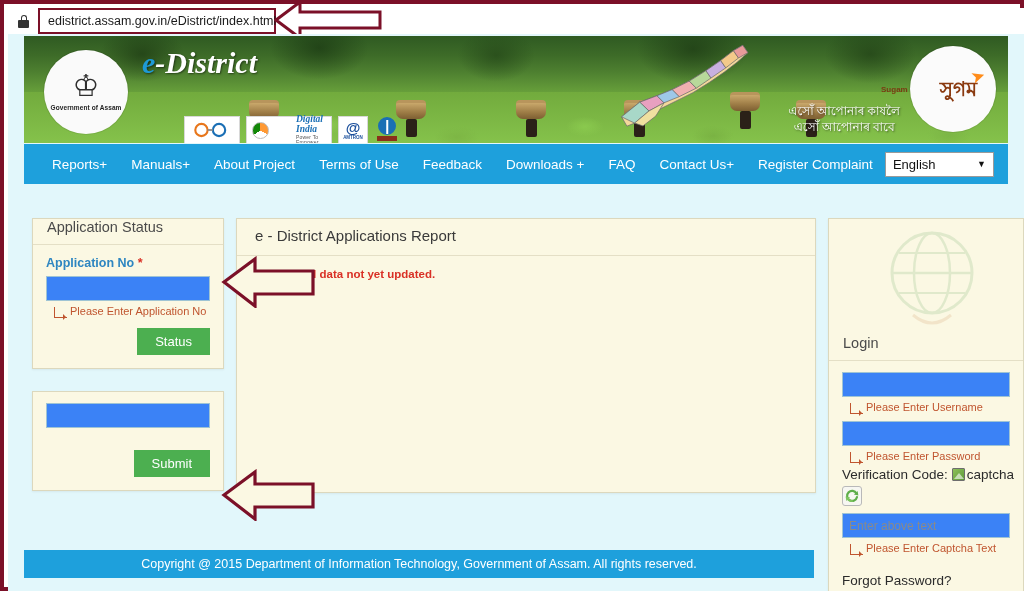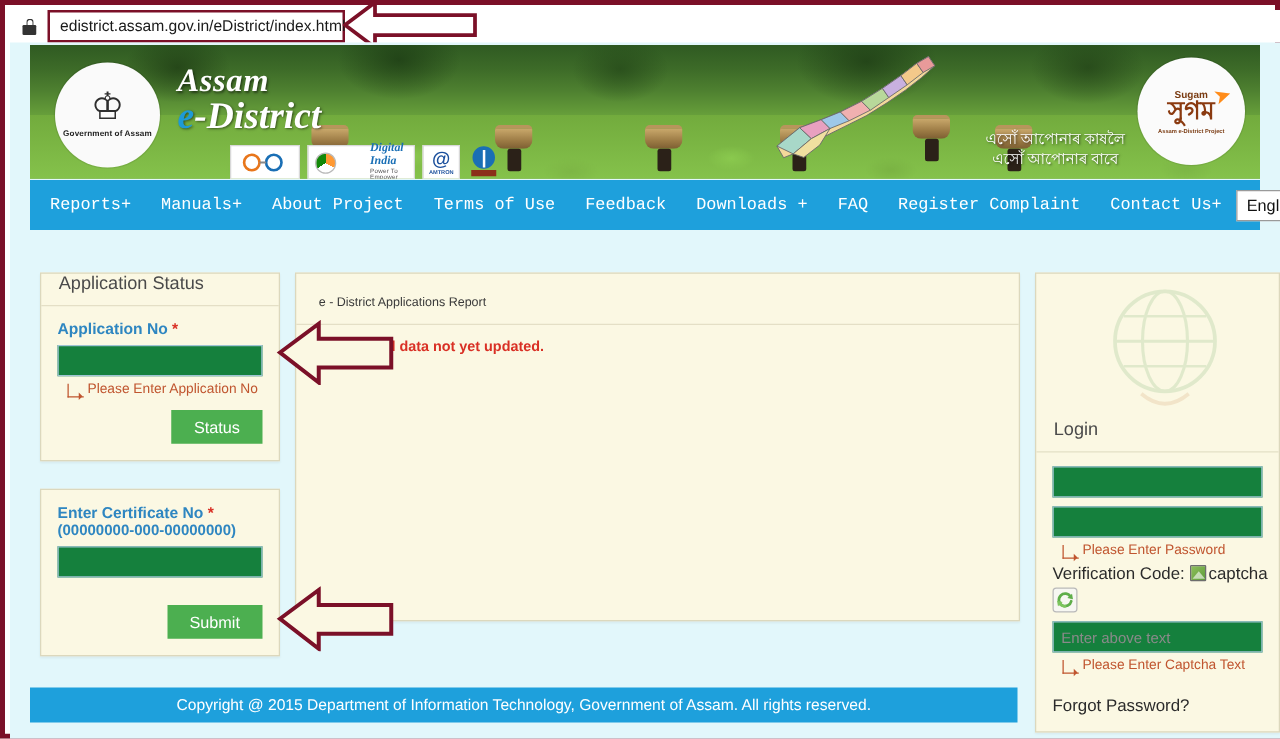--- a/index.html
+++ b/index.html
@@ -176,40 +176,41 @@
     font-size: 12px; line-height: 1.35;
     text-shadow: 1px 1px 2px rgba(0,0,0,.55);
     white-space: nowrap;
   }
 
   
   .sugam {
     position: absolute; right: 12px; top: 10px;
     width: 86px; height: 86px; border-radius: 50%;
     background: #fbfbfb;
-    display: flex; flex-direction: column;
+    display: flex; flex-direction: row;
     align-items: center; justify-content: center;
     box-shadow: 0 0 0 1px rgba(0,0,0,.08);
+    gap: 32px;
   }
   .sugam .s-en { font-size: 8px; color: #7a3b12; font-weight: bold; margin-bottom: -1px; }
   .sugam .s-as { font-family: "Liberation Serif", serif; font-size: 20px; color: #8a3a10; font-weight: bold; line-height: 1; text-align: right; }
   .sugam .s-sub { font-size: 4.6px; color: #7a3b12; font-weight: bold; margin-top: 3px; }
   .sugam .bird {
     position: absolute; right: 11px; top: 20px;
     font-size: 17px; color: #ff8c1a; transform: rotate(-18deg);
   }
 
   
   .navbar {
     position: absolute; left: 16px; top: 110px;
     width: 984px; height: 40px;
     background: #1EA0DC;
     display: flex; align-items: center;
   }
-  .nav-items { display: flex; align-items: flex-end; gap: 0; padding-left: 4px; flex: 1; font-family: Liberation Mono, monospace; }
+  .nav-items { display: flex; align-items: flex-end; gap: 0; padding-left: 16px; flex: 1; }
   .nav-item {
     color: #ffffff; font-size: 13.5px;
     padding: 6px 12px; white-space: nowrap; cursor: pointer;
   }
   .lang-select {
     margin-right: 14px; width: 142px; height: 25px;
     background: #ffffff; border: 1px solid #9a9a9a;
     display: flex; align-items: center; justify-content: space-between;
     padding: 0 7px; font-size: 13px; color: #111; cursor: pointer;
   }
@@ -229,21 +230,21 @@
     border-bottom: 1px solid #e4dfc6;
   }
 
   
   .col-left { position: absolute; left: 8px; top: 30px; width: 192px; }
   .field-label { font-size: 12.5px; font-weight: bold; color: #2E86C1; padding: 0 0 6px; }
   .field-label .req { color: #d93025; font-weight: bold; }
   .field-sub { font-size: 12px; font-weight: bold; color: #2E86C1; }
   .text-input {
     width: 100%; height: 25px;
-    border: 1px solid #9fc4d4; background: #15803d;
+    border: 1px solid #9fc4d4; background: #3b82f6;
     font-size: 12px; padding: 0 6px;
     font-family: "Liberation Sans", sans-serif;
     color: #222; outline: none;
   }
   .text-input::placeholder { color: #8a8a8a; }
   .hint-row { display: flex; align-items: flex-start; gap: 3px; padding: 4px 0 0 8px; }
   .hint-el {
     width: 13px; height: 11px; flex: none; margin-top: 2px;
     border-left: 1.6px solid #c0552f; border-bottom: 1.6px solid #c0552f;
     position: relative;
@@ -258,22 +259,22 @@
     border: none; font-size: 13px;
     padding: 6px 18px; cursor: pointer;
     font-family: "Liberation Sans", sans-serif;
   }
   .btn-row { display: flex; justify-content: flex-end; padding-top: 10px; }
   .panel-body { padding: 11px 13px 13px; }
 
   
   .col-center { position: absolute; left: 212px; top: 30px; width: 580px; }
   .report-title {
-    font-size: 10px; color: #3a3a3a;
-    padding: 18px 18px 11px;
+    font-size: 15px; color: #3a3a3a;
+    padding: 8px 18px 11px;
     border-bottom: 1px solid #e4dfc6;
   }
   .report-msg { font-size: 11.5px; color: #d93025; font-weight: bold; padding: 12px 18px; }
   .report-body { height: 236px; }
 
   
   .col-right { position: absolute; left: 804px; top: 30px; width: 196px; }
   .login-panel { position: relative; overflow: hidden; }
   .watermark {
     position: absolute; left: 44px; top: 8px;
@@ -382,21 +383,20 @@
           <path d="M18,68 L34,58 L50,52 L40,64 L26,72 Z" fill="#f0e0a0"></path>
         </g>
       </svg>
 
       <div class="emblem">
         <div class="lions">♔</div>
         <div class="cap">Government of Assam</div>
       </div>
 
       <div class="wordmark">
-        <div class="l1">Assam</div>
         <div class="l2">
           <span class="e">e</span><span>-District</span>
         </div>
       </div>
 
       <div class="logos">
         <div class="logo-tile logo-swachh">
           <svg width="50" height="22" viewBox="0 0 50 22">
             <circle cx="13" cy="11" r="7" fill="none" stroke="#e8761b" stroke-width="2.4"></circle>
             <circle cx="33" cy="11" r="7" fill="none" stroke="#1a6fb5" stroke-width="2.4"></circle>
@@ -435,22 +435,22 @@
 
     <div class="navbar">
       <div class="nav-items">
         <div class="nav-item">Reports+</div>
         <div class="nav-item">Manuals+</div>
         <div class="nav-item">About Project</div>
         <div class="nav-item">Terms of Use</div>
         <div class="nav-item">Feedback</div>
         <div class="nav-item">Downloads +</div>
         <div class="nav-item">FAQ</div>
+        <div class="nav-item">Contact Us+</div>
         <div class="nav-item">Register Complaint</div>
-        <div class="nav-item">Contact Us+</div>
       </div>
       <div class="lang-select">
         <span>English</span>
         <span class="caret">▼</span>
       </div>
     </div>
 
     <div class="columns">
 
       <div class="col-left">
@@ -468,25 +468,20 @@
               <span class="hint-text">Please Enter Application No</span>
             </div>
             <div class="btn-row">
               <button class="btn-green">Status</button>
             </div>
           </div>
         </div>
 
         <div class="panel" style="margin-top:22px;">
           <div class="panel-body">
-            <div class="field-label">
-              <span>Enter Certificate No</span>
-              <span class="req">*</span>
-              <div class="field-sub">(00000000-000-00000000)</div>
-            </div>
             <input class="text-input" type="text" value="" style="">
             <div class="btn-row" style="padding-top:22px;">
               <button class="btn-green">Submit</button>
             </div>
           </div>
         </div>
       </div>
 
       <div class="col-center">
         <div class="panel">
@@ -505,20 +500,24 @@
             <ellipse cx="59" cy="46" rx="18" ry="40" fill="none" stroke="#4a9a4a" stroke-width="2.5"></ellipse>
             <line x1="19" y1="46" x2="99" y2="46" stroke="#4a9a4a" stroke-width="2.5"></line>
             <line x1="26" y1="26" x2="92" y2="26" stroke="#4a9a4a" stroke-width="2"></line>
             <line x1="26" y1="66" x2="92" y2="66" stroke="#4a9a4a" stroke-width="2"></line>
             <path d="M40,88 Q59,104 78,88" fill="none" stroke="#c07a3a" stroke-width="3"></path>
           </svg>
 
           <div class="panel-title">Login</div>
           <div class="panel-body">
             <input class="text-input" type="text" value="" style="">
+            <div class="hint-row">
+              <span class="hint-el"></span>
+              <span class="hint-text">Please Enter Username</span>
+            </div>
 
             <input class="text-input" style="margin-top: 7px;" type="password" value="">
             <div class="hint-row">
               <span class="hint-el"></span>
               <span class="hint-text">Please Enter Password</span>
             </div>
 
             <div class="vcode-row">
               <span class="vcode-label">Verification Code:</span>
               <span class="broken-img">

